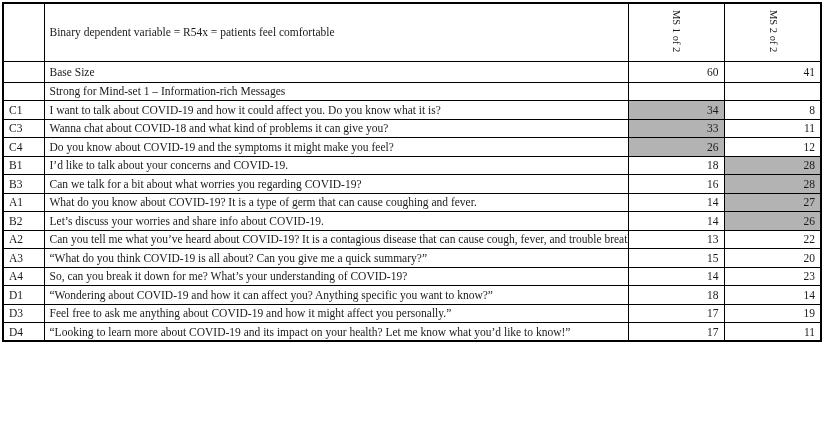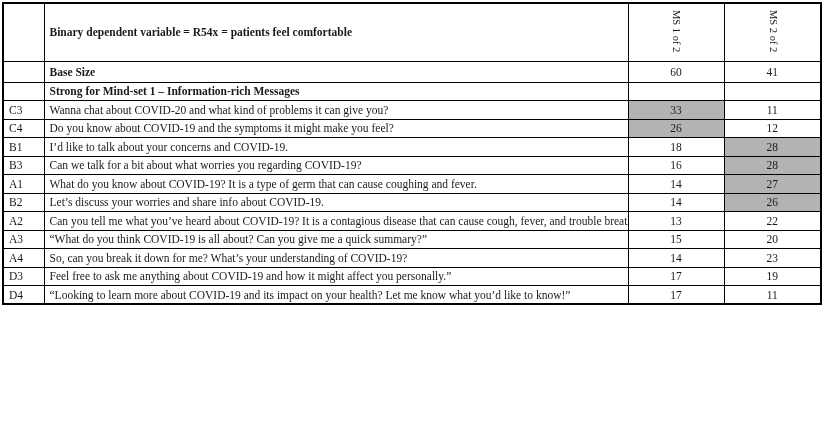--- a/index.html
+++ b/index.html
@@ -27,22 +27,22 @@
     white-space:nowrap;
     vertical-align:middle;
     color:#1a1a1a;
   }
   .col-id    { width:41px; }
   .col-text  { width:584px; }
   .col-ms1   { width:96px; }
   .col-ms2   { width:97px; }
   tr.header-row td { height:58px; }
   tr.base-row td   { height:21px; }
-  .bold { font-weight:bold; }
-  .num  { text-align:center; }
+  .bold { font-weight:normal; }
+  .num  { text-align:right; }
   .hl   { background: var(--hl, #b3b3b3); }
   .vhead {
     text-align:center;
     vertical-align:middle;
   }
   .vhead .vtext {
     display:inline-block;
     writing-mode:vertical-rl;
     font-size:10.5px;
     line-height:1;
@@ -77,22 +77,28 @@
     </tr>
 
     <tr>
       <td></td>
       <td class="bold">Strong for Mind-set 1 – Information-rich Messages</td>
       <td></td>
       <td></td>
     </tr>
 
     <tr>
+      <td>C1</td>
+      <td>I want to talk about COVID-19 and how it could affect you. Do you know what it is?</td>
+      <td class="num hl">34</td>
+      <td class="num">8</td>
+    </tr>
+    <tr>
       <td>C3</td>
-      <td>Wanna chat about COVID-20 and what kind of problems it can give you?</td>
+      <td>Wanna chat about COVID-18 and what kind of problems it can give you?</td>
       <td class="num hl">33</td>
       <td class="num">11</td>
     </tr>
     <tr>
       <td>C4</td>
       <td>Do you know about COVID-19 and the symptoms it might make you feel?</td>
       <td class="num hl">26</td>
       <td class="num">12</td>
     </tr>
 
@@ -135,20 +141,26 @@
       <td class="num">15</td>
       <td class="num">20</td>
     </tr>
     <tr>
       <td>A4</td>
       <td>So, can you break it down for me? What’s your understanding of COVID-19?</td>
       <td class="num">14</td>
       <td class="num">23</td>
     </tr>
     <tr>
+      <td>D1</td>
+      <td>“Wondering about COVID-19 and how it can affect you? Anything specific you want to know?”</td>
+      <td class="num">18</td>
+      <td class="num">14</td>
+    </tr>
+    <tr>
       <td>D3</td>
       <td>Feel free to ask me anything about COVID-19 and how it might affect you personally.”</td>
       <td class="num">17</td>
       <td class="num">19</td>
     </tr>
     <tr>
       <td>D4</td>
       <td>“Looking to learn more about COVID-19 and its impact on your health? Let me know what you’d like to know!”</td>
       <td class="num">17</td>
       <td class="num">11</td>

